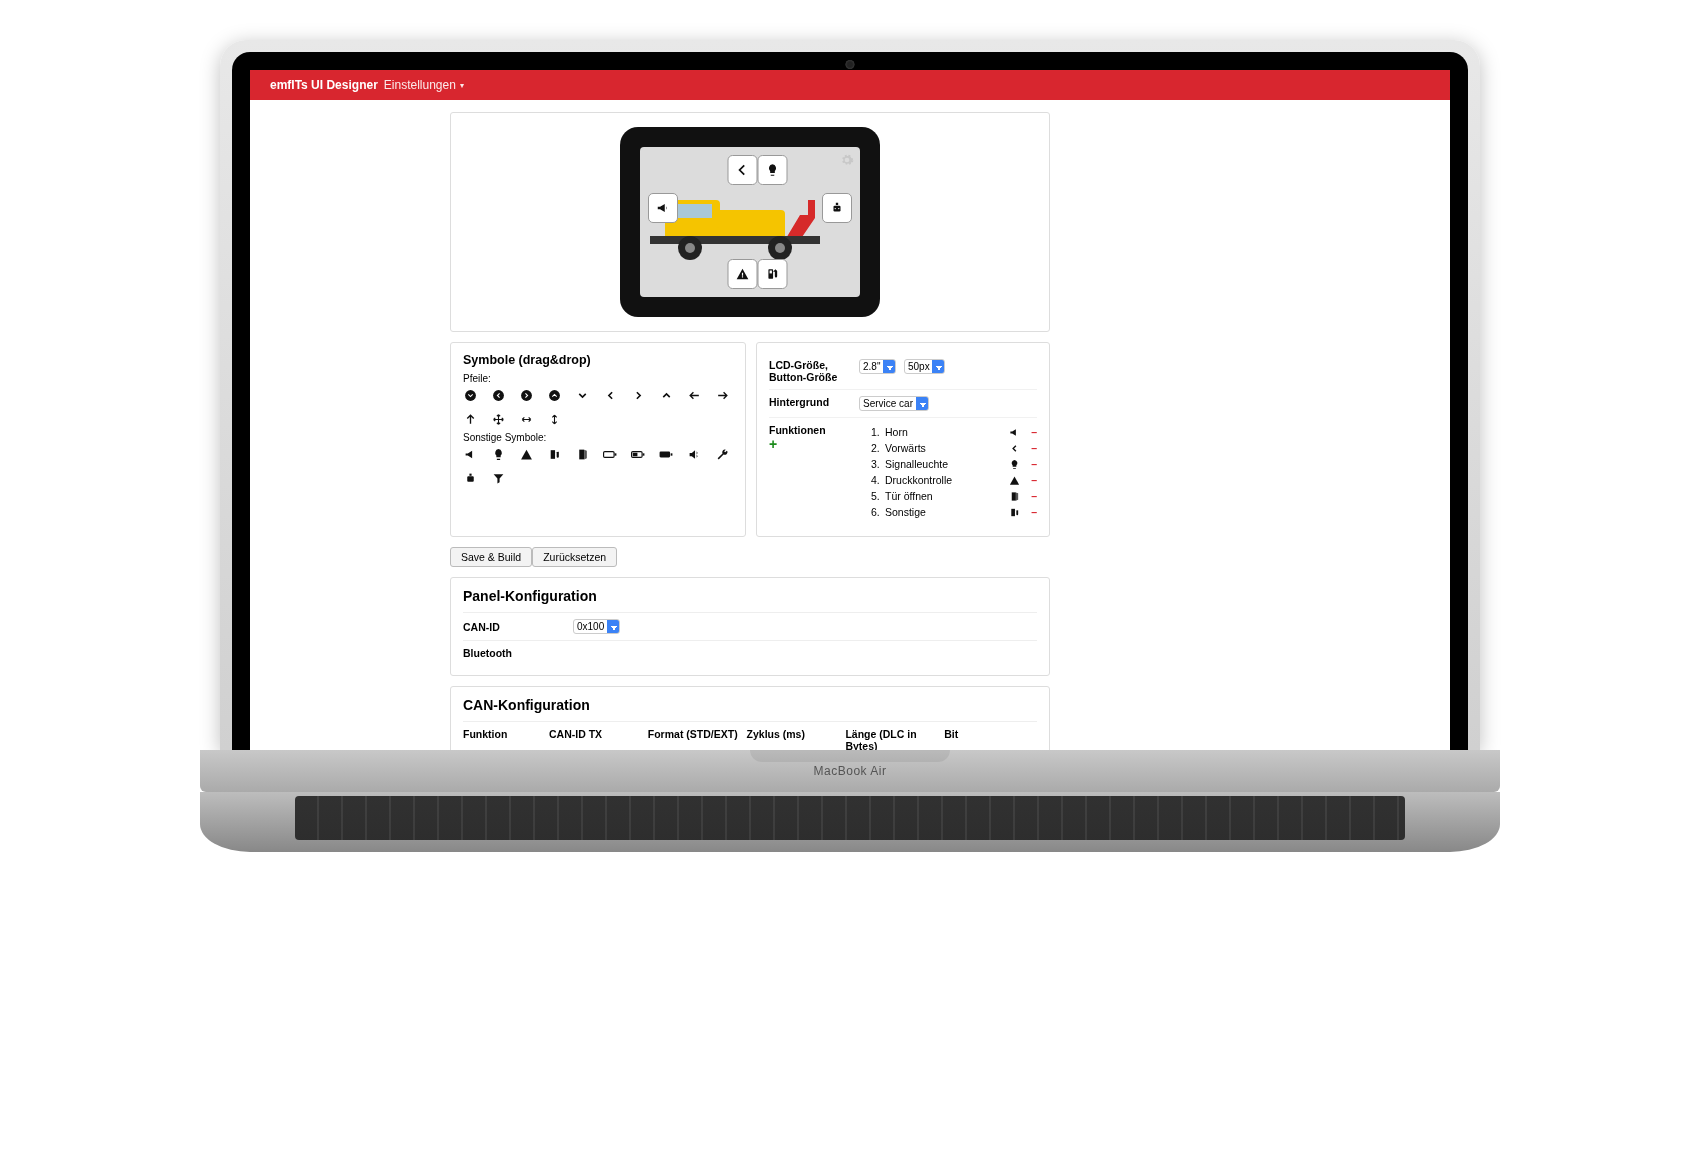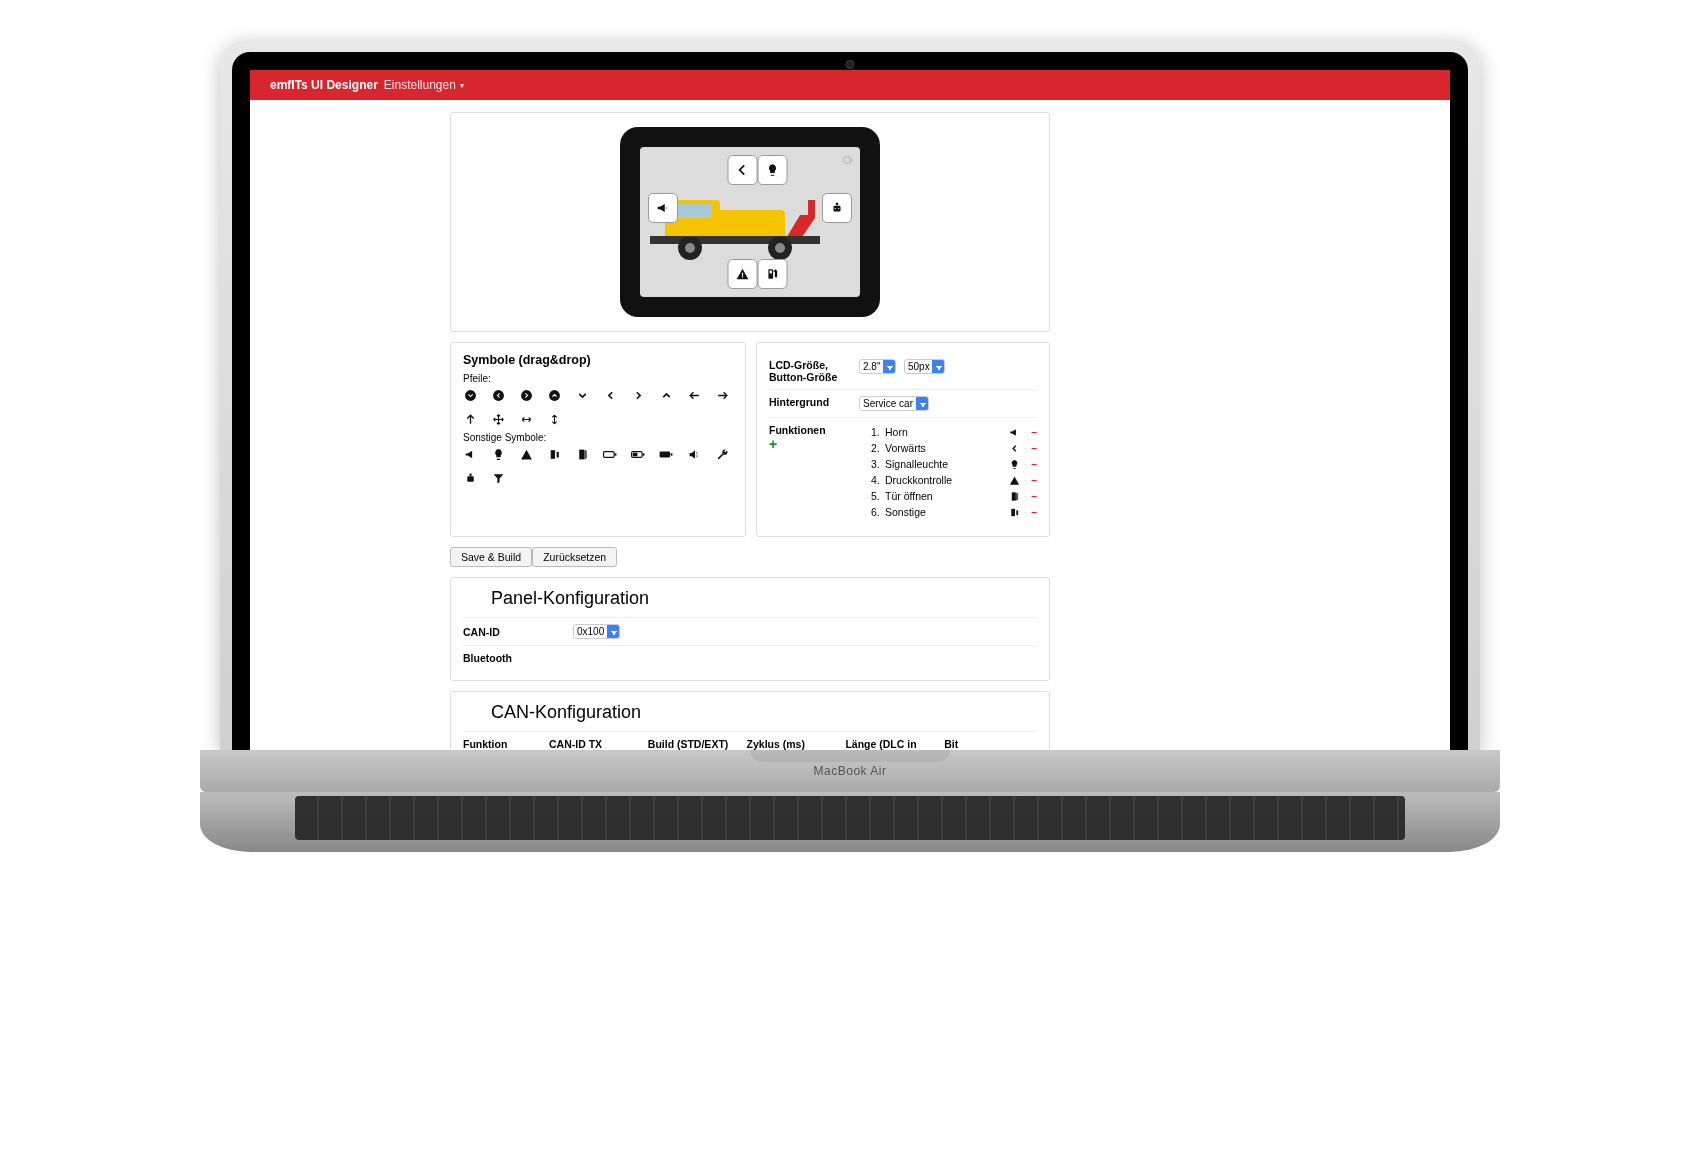--- a/index.html
+++ b/index.html
@@ -169,21 +169,21 @@
 .actions{width:294px; display:flex; justify-content:flex-start;}
 .btn{font-size:10.5px; padding:3px 10px; border:1px solid #bbb; background:#f3f3f3; border-radius:3px; cursor:pointer;}
 
 .symbols-card{ width:296px; font-size:10.5px;}
 .symbols-card h3{font-size:12.5px; font-weight:600; margin-bottom:6px;}
 .sym-sec-label{font-size:10px; margin:6px 0 4px;}
 .sym-grid{display:flex; flex-wrap:wrap; gap:10px 14px;}
 .sym{width:14px; height:14px; display:flex; align-items:center; justify-content:center; font-size:13px; cursor:grab;}
 
 .panel-card{width:600px;}
-.panel-card h3{font-size:18px; font-weight:400; margin-bottom:8px;margin-left:28px;}
+.panel-card h3{font-size:14px; font-weight:700; margin-bottom:8px;}
 .conf-row{display:flex; align-items:center; padding:6px 0; border-top:1px solid #eee; font-size:10.5px;}
 .conf-row .cl{flex:0 0 110px; font-weight:600;}
 .conf-row .cv{flex:1;}
 .can-table-head{display:flex; gap:6px; font-weight:600; font-size:10.5px; padding-top:6px; border-top:1px solid #eee;}
 .can-table-head span{flex:1;}
 .can-table-head span:first-child{flex:0 0 80px;}
 
 svg{display:block;}
 </style>
 </head>
@@ -510,21 +510,21 @@
               <div class="cl">Bluetooth</div>
               <div class="cv"></div>
             </div>
           </div>
 
           <div class="card panel-card">
             <h3>CAN-Konfiguration</h3>
             <div class="can-table-head" id="can-cols">
                 <span>Funktion</span>
                 <span>CAN-ID TX</span>
-                <span>Build (STD/EXT)</span>
+                <span>Format (STD/EXT)</span>
                 <span>Zyklus (ms)</span>
                 <span>Länge (DLC in Bytes)</span>
                 <span>Bit</span>
               </div>
           </div>
 
         </div>
       </div>
     </div>
   </div>

